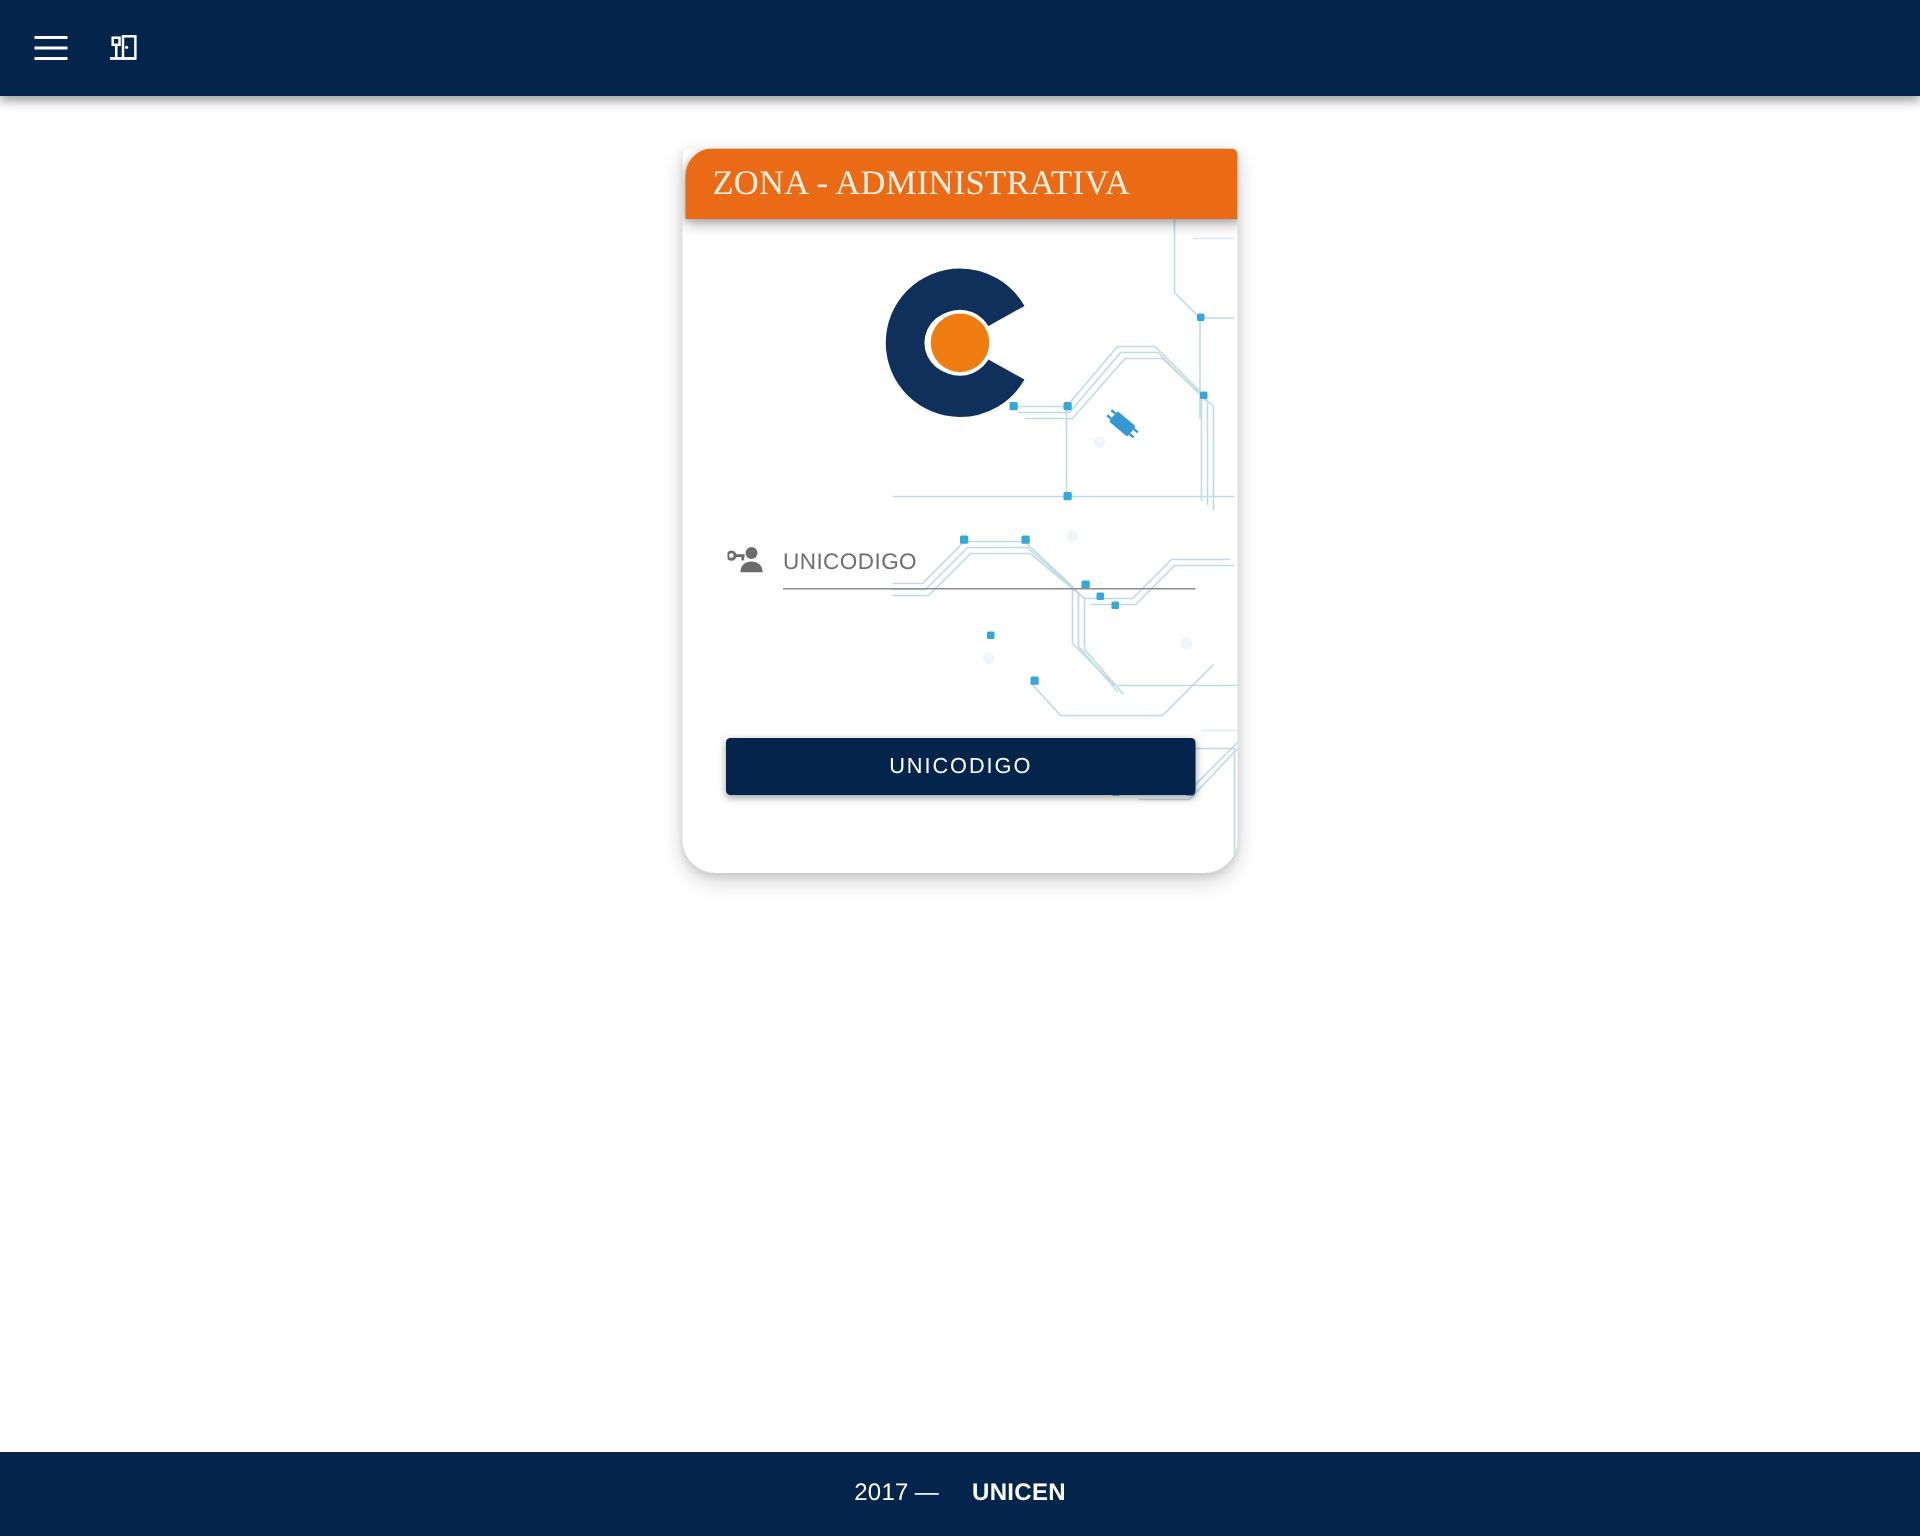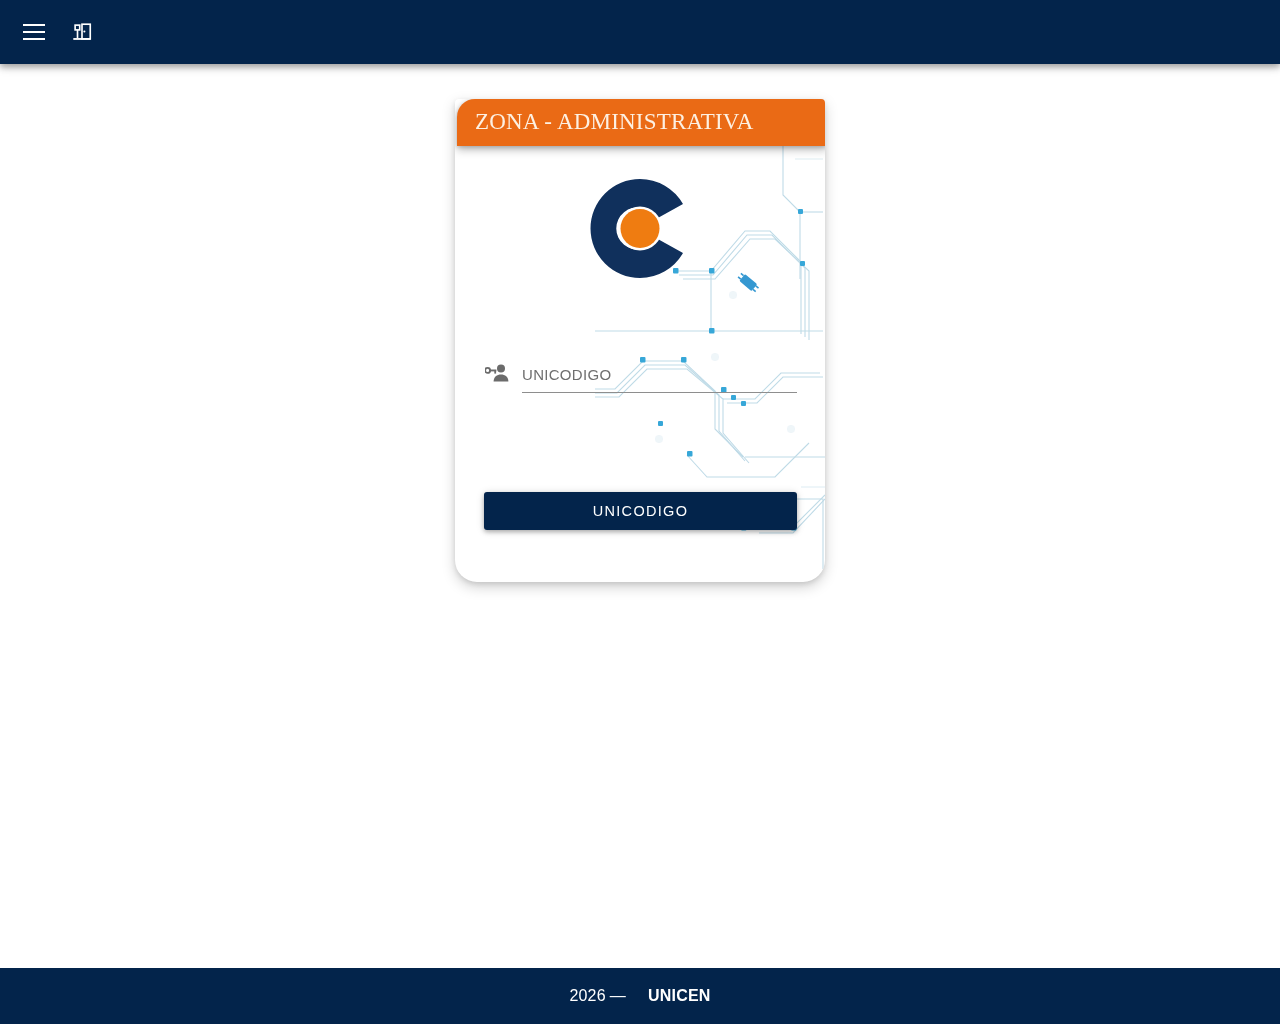--- a/index.html
+++ b/index.html
@@ -280,16 +280,16 @@
 
       <div class="card-header">
         <div class="card-title">ZONA - ADMINISTRATIVA</div>
       </div>
 
     </div>
   </div>
 </div>
 
 <div class="footer">
-  <span>2026</span>
+  <span>2017</span>
   <span class="dash">—</span>
   <span class="strong">UNICEN</span>
 </div>
 
 </body></html>

